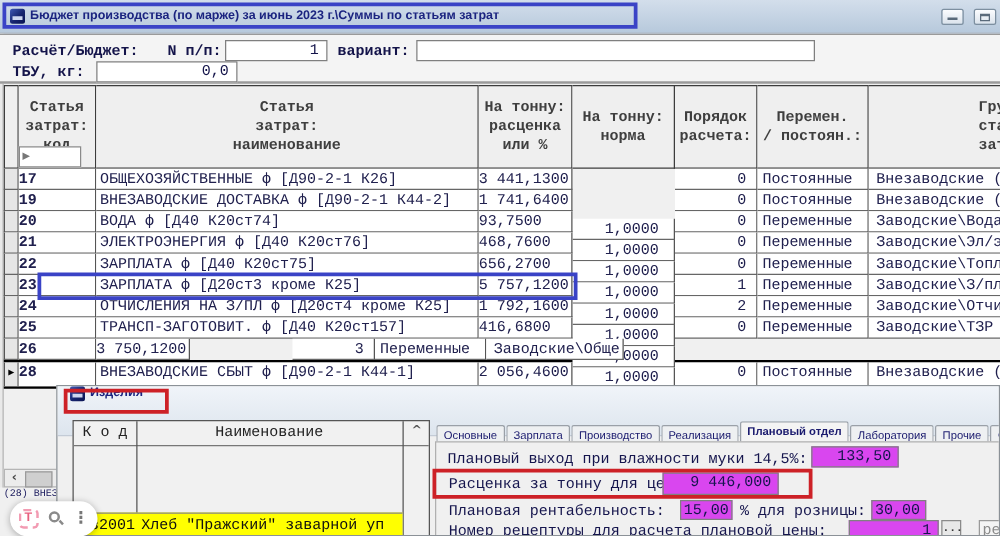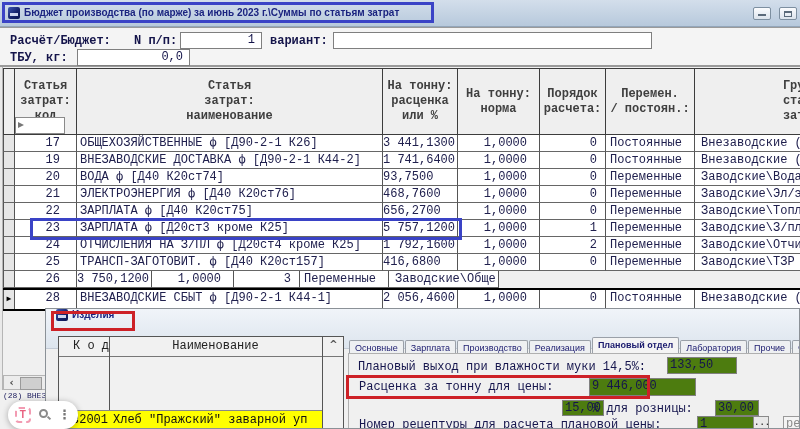--- a/index.html
+++ b/index.html
@@ -1,21 +1,21 @@
 <!DOCTYPE html>
 <html><head>
 <meta charset="utf-8">
 <style>
   html,body{margin:0;padding:0;}
   .screen{position:relative;width:800px;height:429px;background:#f0f0f0;overflow:hidden;
     font-family:"Liberation Mono","DejaVu Sans Mono",monospace;}
   
   .titlebar{position:absolute;left:0;top:0;width:800px;height:26px;
     background:linear-gradient(#d3deeb,#b7c9dc);border-bottom:1px solid #93a6ba;}
-  .title-anno{position:absolute;left:2px;top:2px;width:432px;height:21px;box-sizing:border-box;
+  .title-anno{position:absolute;left:2px;top:2px;width:508px;height:21px;box-sizing:border-box;
     border:3px solid #3a43c6;display:flex;align-items:center;gap:4px;padding-left:3px;}
   .fox-icon{width:12px;height:12px;flex:0 0 12px;border-radius:2px;
     background:linear-gradient(135deg,#3f58b5 0%,#16246e 55%,#0a1452 100%);position:relative;}
   .fox-icon:after{content:"";position:absolute;left:2px;top:6px;width:8px;height:3px;background:#cdd6f0;}
   .title-text{font:bold 10px "Liberation Sans","DejaVu Sans",sans-serif;color:#1b2480;white-space:nowrap;}
   .winbtn{position:absolute;top:7px;width:18px;height:13px;box-sizing:border-box;
     background:linear-gradient(#fbfcfe,#dbe3ec);border:1px solid #7d8fa0;border-radius:2px;}
   .btn-min{left:753px}.btn-max{left:779px}
   .winbtn .bar{position:absolute;left:4px;bottom:3px;width:8px;height:2px;background:#5a6a7a;}
   .winbtn .box{position:absolute;left:4px;top:3px;width:8px;height:6px;border:1px solid #5a6a7a;border-top-width:2px;box-sizing:border-box;}
@@ -31,24 +31,24 @@
   .gh{box-sizing:border-box;height:67px;background:#efefef;border-right:1px solid #3c3c3c;
     border-top:1px solid #3c3c3c;border-bottom:1px solid #3c3c3c;
     display:flex;flex-direction:column;justify-content:center;text-align:center;
     font:bold 12px/15px "Liberation Mono",monospace;color:#3f3f3f;white-space:pre-line;overflow:hidden;}
   .gh:first-child{border-left:1px solid #3c3c3c;}
   .gbody{position:absolute;left:3px;top:67px;}
   .grow{display:flex;height:17px;}
   .gc{box-sizing:border-box;height:100%;background:#fff;border-right:1px solid #555;border-bottom:1px solid #666;
     font:12px/16px "Liberation Mono",monospace;color:#20204e;white-space:nowrap;overflow:hidden;}
   .cs{width:12px;background:#e6e6e6;border-left:1px solid #555;text-align:center;font-size:8px;line-height:17px;color:#000;}
-  .cc{width:62px;text-align:right;padding-right:16px;}
+  .cc{width:62px;text-align:left;padding-right:16px;font-weight:bold;}
   .cn{width:306px;padding-left:3px;}
   .cr{width:75px;padding-right:4px;}
-  .cm{width:82px;text-align:right;padding-right:12px;}
+  .cm{width:82px;text-align:right;padding-right:12px;margin-top:40px;}
   .co{width:66px;text-align:right;padding-right:8px;}
   .ct{width:89px;padding-left:4px;}
   .cg{width:110px;padding-left:6px;}
   .w-sel{width:12px}.w-code{width:62px}.w-name{width:306px}.w-rate{width:75px}.w-norm{width:82px}.w-ord{width:66px}.w-type{width:89px}.w-grp{width:220px}
   .grow.current{height:19px;border-top:2px solid #000;border-bottom:2px solid #000;}
   .grow.current .gc{border-bottom:none;}
   .hdr-box{position:absolute;left:15px;top:49px;width:50px;height:17px;background:#fff;border:1px solid #8a8a8a;box-sizing:border-box;}
   .hdr-box:after{content:"";position:absolute;left:2px;top:4px;border-left:6px solid #777;border-top:3px solid transparent;border-bottom:3px solid transparent;}
   
   .anno{position:absolute;box-sizing:border-box;pointer-events:none;}
@@ -62,39 +62,39 @@
   .pwin{position:absolute;left:45px;top:308px;width:755px;height:121px;background:#f0f0f0;
     border:1px solid #8b9197;box-sizing:border-box;overflow:hidden;z-index:10;}
   .pw-title{position:absolute;left:0;top:0;width:100%;height:40px;
     background:linear-gradient(#f0f4f9,#dde5ee);border-bottom:1px solid #c3cbd6;
     display:flex;align-items:flex-start;gap:4px;padding-left:10px;box-sizing:border-box;}
   .pw-title-text{font:bold 10px "Liberation Sans","DejaVu Sans",sans-serif;color:#1b2480;}
   .anno-red-title{left:5px;top:2px;width:84px;height:20px;border:3px solid #cd2127;z-index:12;}
   .ptable{position:absolute;left:12px;top:27px;width:286px;height:94px;background:#f1f1f1;
     border:1px solid #555;box-sizing:border-box;}
   .pt-head{position:absolute;left:0;top:0;width:100%;height:20px;border-bottom:1px solid #777;box-sizing:border-box;}
-  .pt-col-code{position:absolute;left:0;top:2px;width:50px;text-align:right;font:12px "Liberation Mono",monospace;color:#222;}
+  .pt-col-code{position:absolute;left:0;top:2px;width:50px;text-align:center;font:12px "Liberation Mono",monospace;color:#222;}
   .pt-col-name{position:absolute;left:50px;top:2px;width:213px;text-align:center;font:12px "Liberation Mono",monospace;color:#222;}
   .pt-vline1{position:absolute;left:50px;top:0;width:1px;height:100%;background:#555;}
   .pt-vline2{position:absolute;left:263px;top:0;width:1px;height:100%;background:#555;}
   .pt-up{position:absolute;left:264px;top:1px;width:21px;height:14px;text-align:center;font:bold 10px/14px "DejaVu Sans",sans-serif;color:#555;}
   .yellow-row{position:absolute;left:1px;top:73px;width:262px;height:20px;background:#ffff00;border-top:1px solid #888;box-sizing:border-box;}
   .yr-marker{position:absolute;left:3px;top:7px;width:5px;height:5px;background:#000;}
   .yr-code{position:absolute;left:8px;top:2px;width:40px;text-align:right;font:12px "Liberation Mono",monospace;color:#101010;}
   .yr-name{position:absolute;left:53px;top:2px;font:12px "Liberation Mono",monospace;color:#101010;white-space:nowrap;overflow:hidden;width:208px;}
   
   .tabpage{position:absolute;left:302px;top:44px;width:452px;height:77px;border:1px solid #b0b0b0;background:#f0f0f0;box-sizing:border-box;}
   .tab-bar{position:absolute;left:303px;top:28px;width:532px;height:17px;display:flex;align-items:flex-end;}
   .tab{box-sizing:border-box;height:14px;margin-right:1px;padding:1px 5px 0;background:#eef0f2;
     border:1px solid #9aa0a8;border-bottom:none;border-radius:2px 2px 0 0;
     font:9px/12px "Liberation Sans","DejaVu Sans",sans-serif;color:#1a1a6e;white-space:nowrap;}
   .tab.active{height:17px;background:#f4f4f4;font-weight:bold;}
   .plabel{position:absolute;font:12px "Liberation Mono",monospace;color:#15154d;white-space:nowrap;}
-  .fin{position:absolute;box-sizing:border-box;background:#4d7c0f;border:1px solid #808080;
-    font:12px "Liberation Mono",monospace;color:#15154d;padding:0 5px 0 2px;margin-left:18px;}
+  .fin{position:absolute;box-sizing:border-box;background:#d946ef;border:1px solid #808080;
+    font:12px "Liberation Mono",monospace;color:#15154d;text-align:right;padding:0 5px 0 2px;}
   .anno-red-rate{left:300px;top:66px;width:304px;height:24px;border:3px solid #cd2127;z-index:12;}
   .more-btn{position:absolute;box-sizing:border-box;background:#e8e8e8;border:1px solid #8a8a8a;
     font:bold 9px/12px "Liberation Mono",monospace;color:#333;text-align:center;}
   .frag-box{position:absolute;box-sizing:border-box;background:#f4f4f4;border:1px solid #9a9a9a;
     font:12px "Liberation Mono",monospace;color:#8a8a8a;padding:0 2px;}
   
   .fab{position:absolute;left:8px;top:401px;width:70px;height:28px;background:#fff;border-radius:15px;
     box-shadow:0 1px 6px rgba(0,0,0,.3);display:flex;align-items:center;justify-content:space-evenly;z-index:50;}
   .t-icon{width:16px;height:16px;box-sizing:border-box;border:2px dashed #f29bb2;border-radius:4px;
     font:bold 10px/12px "Liberation Sans",sans-serif;color:#e8607f;text-align:center;}
@@ -300,22 +300,23 @@
         <div class="tab">Прочие</div>
         <div class="tab">Фото</div>
       </div>
     <div class="tabpage"></div>
 
     <span class="plabel" style="left:312px;top:51px">Плановый выход при влажности муки 14,5%:</span>
     <div class="fin" style="left:603px;top:48px;width:70px;height:17px">133,50</div>
 
     <div class="anno anno-red-rate"></div>
     <span class="plabel" style="left:313px;top:71px">Расценка за тонну для цены:</span>
-    <div class="fin" style="left:525px;top:69px;width:107px;height:18px">9 446,000</div>
-
+    <div class="fin" style="left:484px;top:69px;width:93px;height:18px">9 446,000</div>
+
+    <span class="plabel" style="left:313px;top:93px">Плановая рентабельность:</span>
     <div class="fin" style="left:498px;top:91px;width:42px;height:16px">15,00</div>
     <span class="plabel" style="left:546px;top:93px">% для розницы:</span>
     <div class="fin" style="left:651px;top:91px;width:44px;height:16px">30,00</div>
 
     <span class="plabel" style="left:313px;top:109px">Номер рецептуры для расчета плановой цены:</span>
     <div class="fin" style="left:633px;top:107px;width:72px;height:16px">1</div>
     <div class="more-btn" style="left:707px;top:107px;width:16px;height:16px">...</div>
     <div class="frag-box" style="left:737px;top:107px;width:30px;height:16px">ре</div>
   </div>
 

